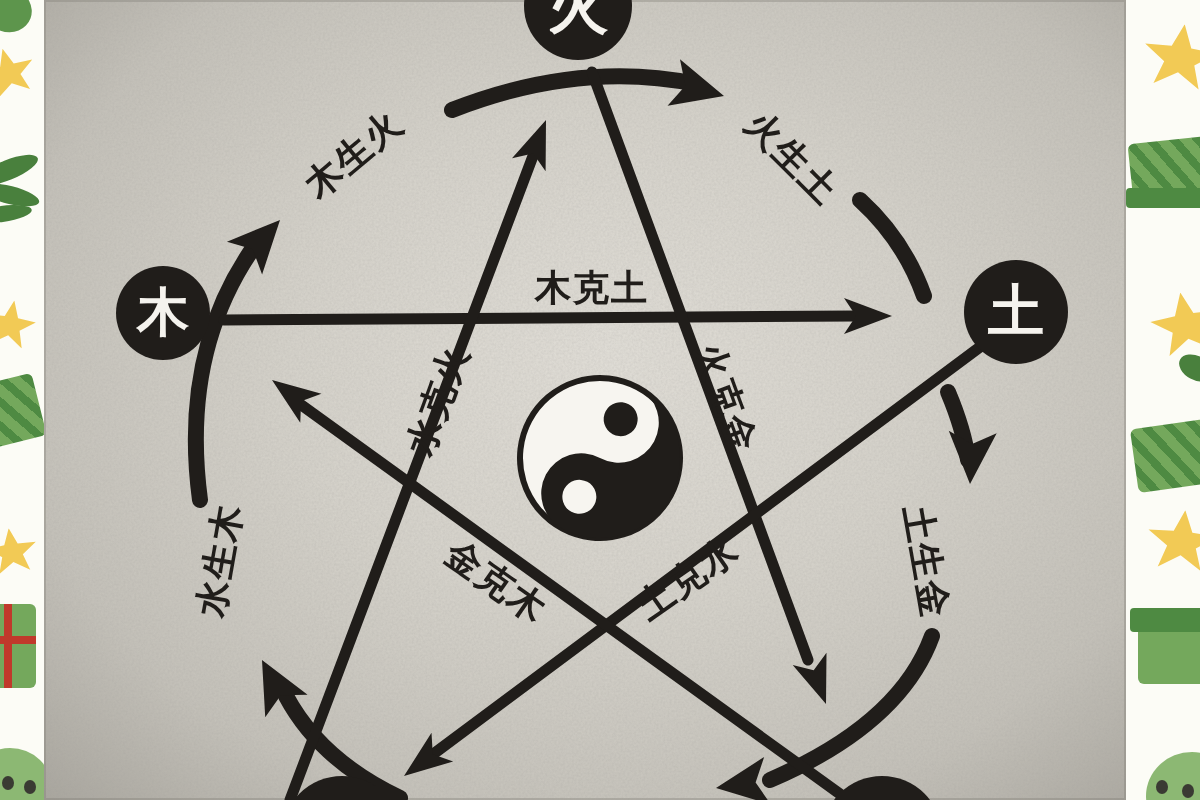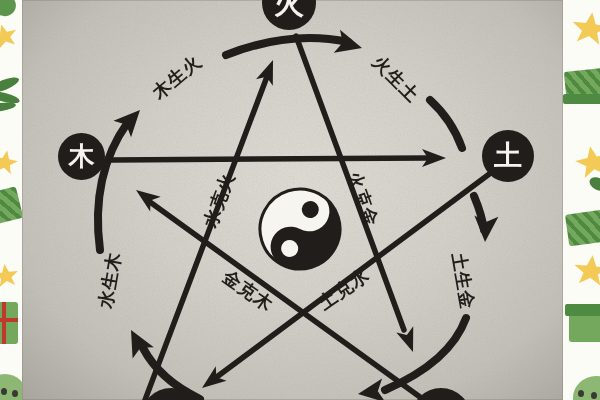--- a/index.html
+++ b/index.html
@@ -145,18 +145,19 @@
     </div>
   <div class="element" style="left:36px;top:133px;width:47px;height:47px;font-size:26px;">
     <span>木</span>
     </div>
 
   <div class="lbl" style="left:155px;top:77px;transform:translate(-50%,-50%) rotate(-40deg);">木生火</div>
   <div class="lbl" style="left:374px;top:79px;transform:translate(-50%,-50%) rotate(45deg);">火生土</div>
   <div class="lbl" style="left:441px;top:281px;transform:translate(-50%,-50%) rotate(80deg);">土生金</div>
   <div class="lbl" style="left:88px;top:280px;transform:translate(-50%,-50%) rotate(-80deg);">水生木</div>
 
+  <div class="lbl" style="left:274px;top:144px;">木克土</div>
   <div class="lbl" style="left:197px;top:200px;transform:translate(-50%,-50%) rotate(-70deg);">水克火</div>
   <div class="lbl" style="left:341px;top:199px;transform:translate(-50%,-50%) rotate(70deg);">火克金</div>
   <div class="lbl" style="left:226px;top:291px;transform:translate(-50%,-50%) rotate(35deg);">金克木</div>
   <div class="lbl" style="left:322px;top:289px;transform:translate(-50%,-50%) rotate(-35deg);">土克水</div>
 
 </div>
 
 </body></html>

